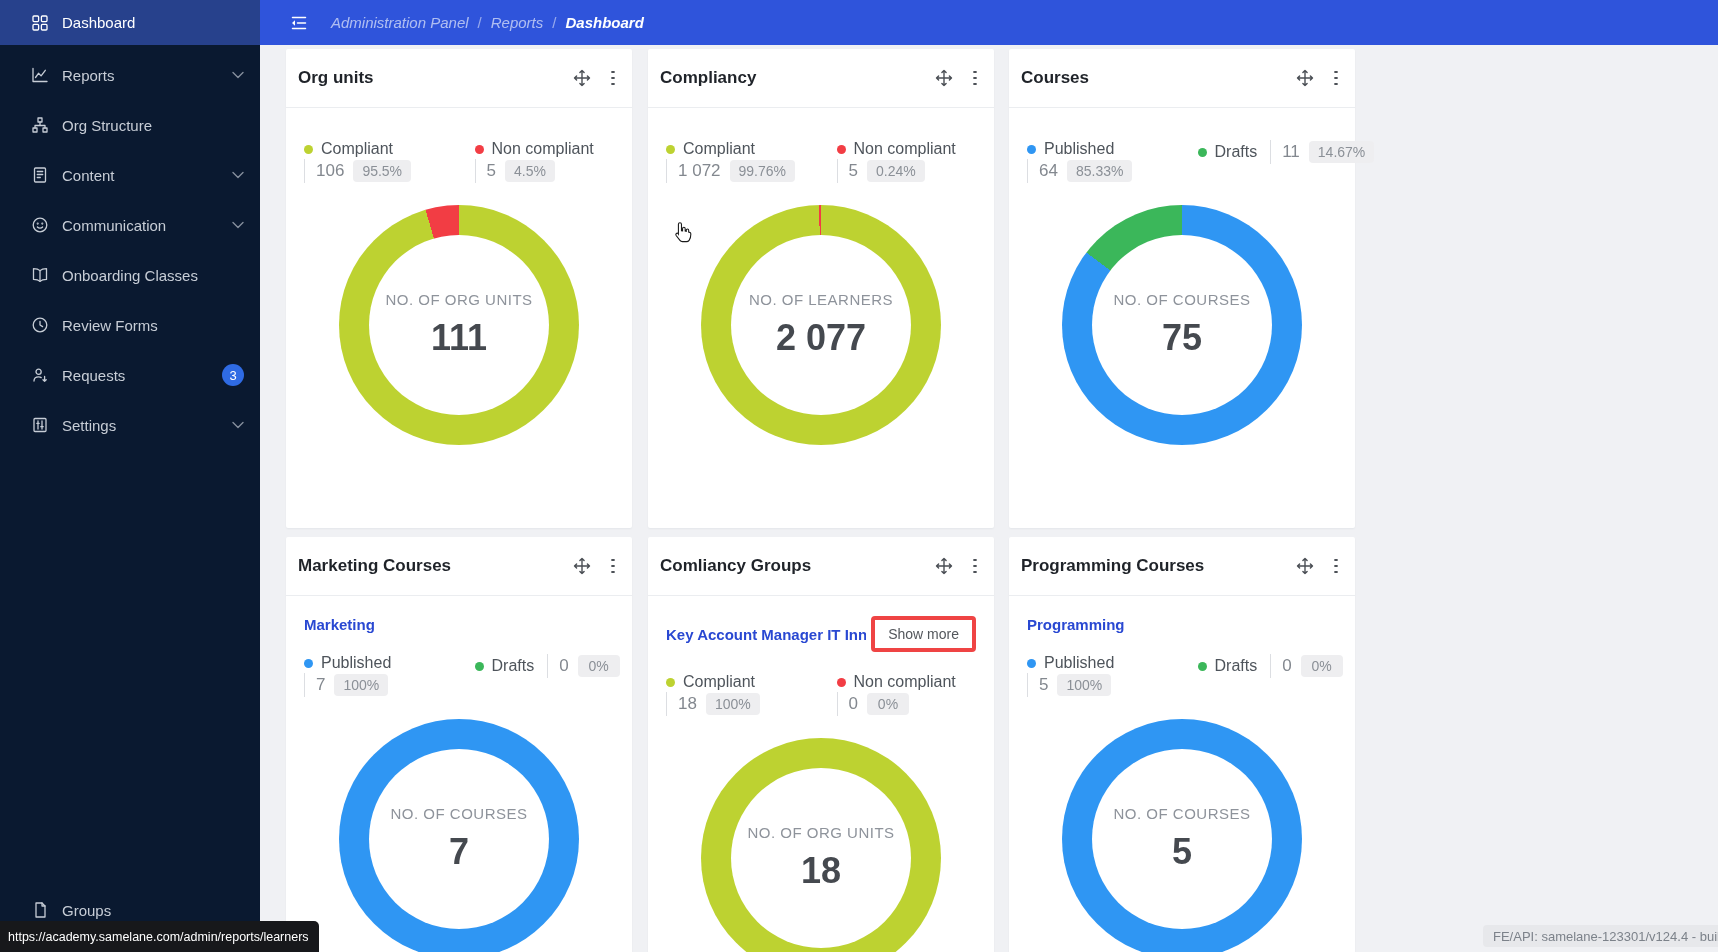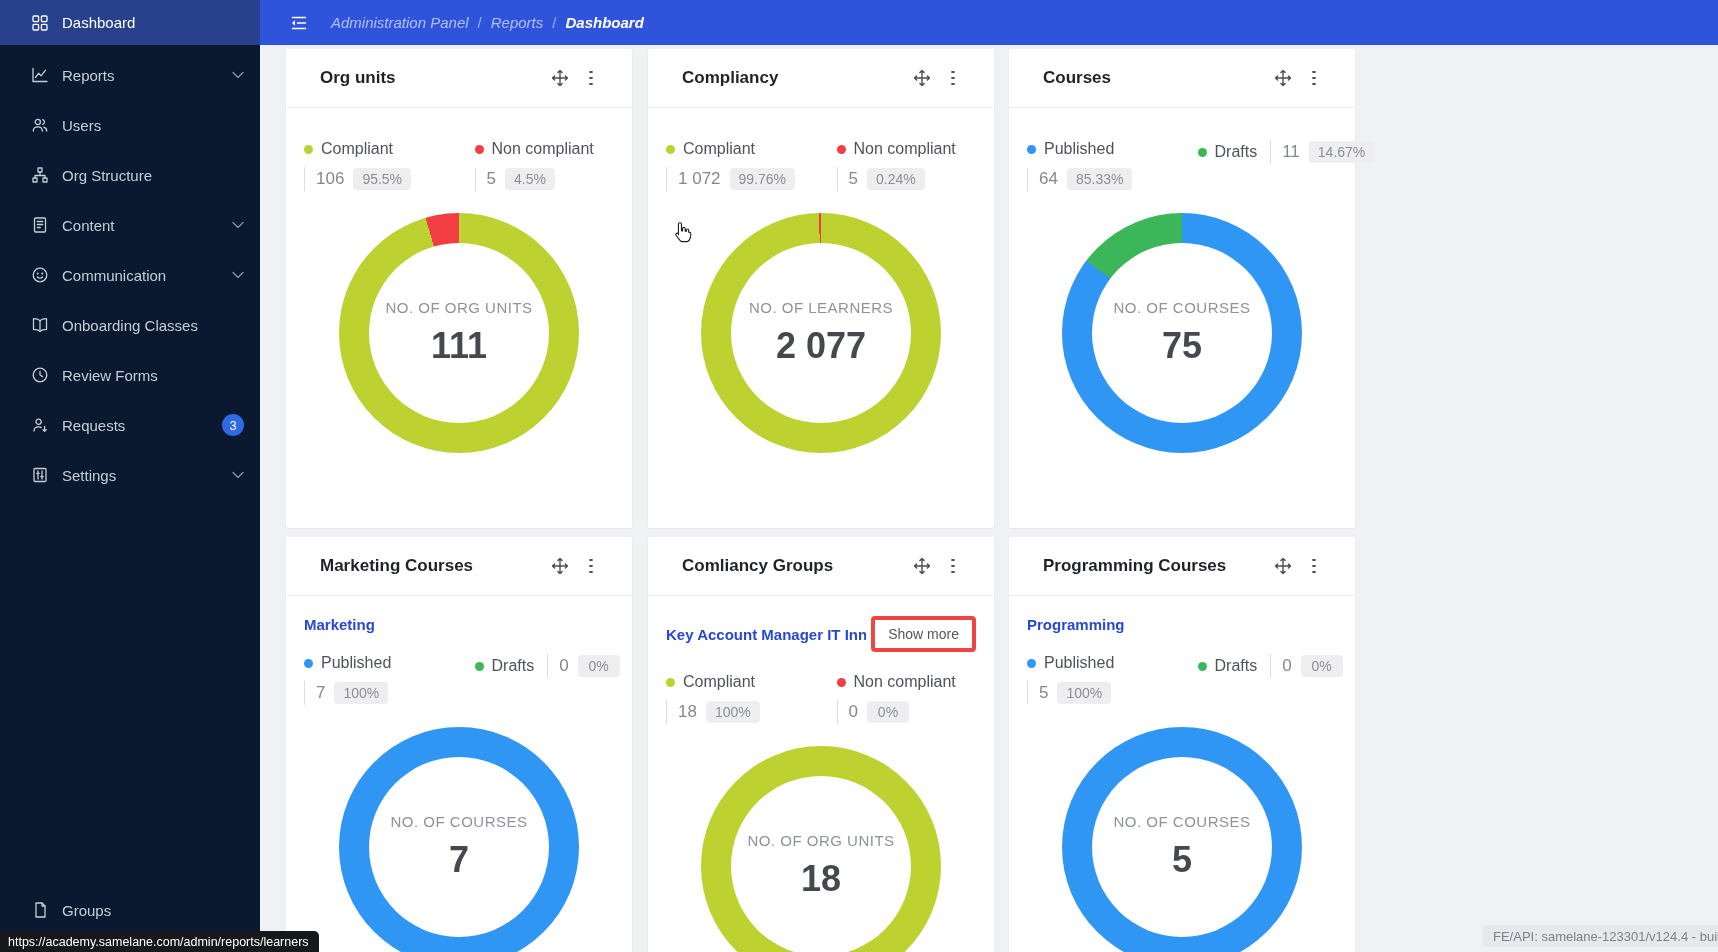--- a/index.html
+++ b/index.html
@@ -35,21 +35,21 @@
   
   .content { position:absolute; left:260px; top:45px; width:1458px; height:907px;
     background:#f0f1f4; overflow:hidden; }
 
   .card { position:absolute; width:346px; background:#fff; border-radius:2px;
     box-shadow:0 1px 2px rgba(20,30,50,.05); }
   .r1 { top:4px; height:479px; }
   .r2 { top:492px; height:470px; }
   .c1 { left:26px; } .c2 { left:388px; } .c3 { left:749px; }
 
-  .card-head { height:59px; display:flex; align-items:center; padding:0 34px;
+  .card-head { height:59px; display:flex; align-items:center; padding:0 12px;
     border-bottom:1px solid #ebedf0; }
   .card-title { font-size:17px; font-weight:bold; color:#1f2329; flex:1 1 auto; }
   .head-ico { width:18px; height:18px; margin-left:17px; cursor:pointer; display:flex; }
   .head-ico svg { stroke:#4a4e54; fill:none; stroke-width:1.4; stroke-linecap:round; }
   .kebab { display:flex; flex-direction:column; justify-content:center; align-items:center;
     width:14px; height:18px; margin-left:15px; cursor:pointer; }
   .kebab i { width:3.5px; height:3.5px; border-radius:50%; background:#4a4e54; margin:1.8px 0; }
 
   .card-body { padding:0 18px; }
   .link-row { padding-top:20px; display:flex; align-items:center; justify-content:space-between; }
@@ -58,36 +58,36 @@
   .show-more { border:4px solid #ef4444; background:#fff; border-radius:4px;
     font-size:14px; color:#53575c; padding:6px 13px; cursor:pointer;
     font-family:"Liberation Sans", sans-serif; }
 
   .legend { display:grid; grid-template-columns:55% 45%; }
   .r1 .legend { padding-top:32px; }
   .r2 .legend { padding-top:21px; }
   .leg-top { display:flex; align-items:center; }
   .dot { width:9px; height:9px; border-radius:50%; margin-right:8px; flex:0 0 9px; }
   .leg-label { font-size:16px; color:#4e545b; white-space:nowrap; }
-  .leg-vals { display:flex; align-items:center; margin-top:9px; }
+  .leg-vals { display:flex; align-items:center; margin-top:1px; }
   .vbar { width:1px; height:24px; background:#dcdee2; margin-right:11px; }
   .leg-num { font-size:17px; color:#83888f; margin-right:9px; }
   .pct-badge { background:#eeeef0; border-radius:4px; font-size:14px; color:#8b9097;
     padding:3px 9px; min-width:42px; text-align:center; white-space:nowrap; }
   .legend-item.inline .leg-top .leg-vals { margin-top:0; margin-left:13px; }
 
   .donut-wrap { display:flex; justify-content:center; margin-top:22px; }
   .donut { position:relative; width:240px; height:240px; border-radius:50%; }
   .donut-hole { position:absolute; inset:30px; border-radius:50%; background:#fff;
     display:flex; flex-direction:column; align-items:center; justify-content:center; }
   .hole-label { font-size:15px; color:#8e939b; letter-spacing:.5px; white-space:nowrap; }
   .hole-value { font-size:36px; font-weight:bold; color:#45494f; margin-top:9px; }
 
   
-  .url-bar { position:absolute; left:0; bottom:0; height:21px; background:#17181b;
+  .url-bar { position:absolute; left:0; bottom:0; height:31px; background:#17181b;
     color:#fff; font-size:12.5px; display:flex; align-items:center; padding:0 10px 0 8px;
     border-top-right-radius:5px; z-index:40; white-space:nowrap; }
   .build-tag { position:absolute; right:0; bottom:5px; height:22px; background:#e7e8eb;
     color:#7c828a; font-size:13px; display:flex; align-items:center;
     padding:0 0 0 10px; white-space:nowrap; overflow:hidden; max-width:235px;
     border-top-left-radius:4px; border-bottom-left-radius:4px; }
   .cursor { position:absolute; left:412px; top:176px; width:22px; height:24px; z-index:50;
     pointer-events:none; }
 </style>
 </head>
@@ -111,31 +111,20 @@
       <span class="ico">
         <svg viewBox="0 0 18 18" width="18" height="18">
             <path d="M2 2.5v13h14"></path>
             <path d="M4.5 11.5l3-4.2 2.6 2.6 4.2-5.6"></path>
           </svg>
       </span>
       <span class="lbl">Reports</span>
       <svg class="chev" viewBox="0 0 12 8">
           <path d="M1 1.5l5 5 5-5" stroke="#aeb6c0" fill="none" stroke-width="1.4" stroke-linecap="round"></path>
         </svg>
-    </div>
-    <div class="side-item">
-      <span class="ico">
-        <svg viewBox="0 0 18 18" width="18" height="18">
-            <circle cx="6.8" cy="6" r="2.6"></circle>
-            <path d="M2.3 15c0-2.6 2-4.1 4.5-4.1s4.5 1.5 4.5 4.1"></path>
-            <path d="M11.7 3.7a2.4 2.4 0 0 1 0 4.6"></path>
-            <path d="M12.8 11.2c1.7.5 2.9 1.8 2.9 3.8"></path>
-          </svg>
-      </span>
-      <span class="lbl">Users</span>
     </div>
     <div class="side-item">
       <span class="ico">
         <svg viewBox="0 0 18 18" width="18" height="18">
             <rect x="7" y="2" width="4" height="4"></rect>
             <rect x="2" y="12" width="4" height="4"></rect>
             <rect x="12" y="12" width="4" height="4"></rect>
             <path d="M9 6v3M4 12v-2.5h10V12M9 9v.5"></path>
           </svg>
       </span>

